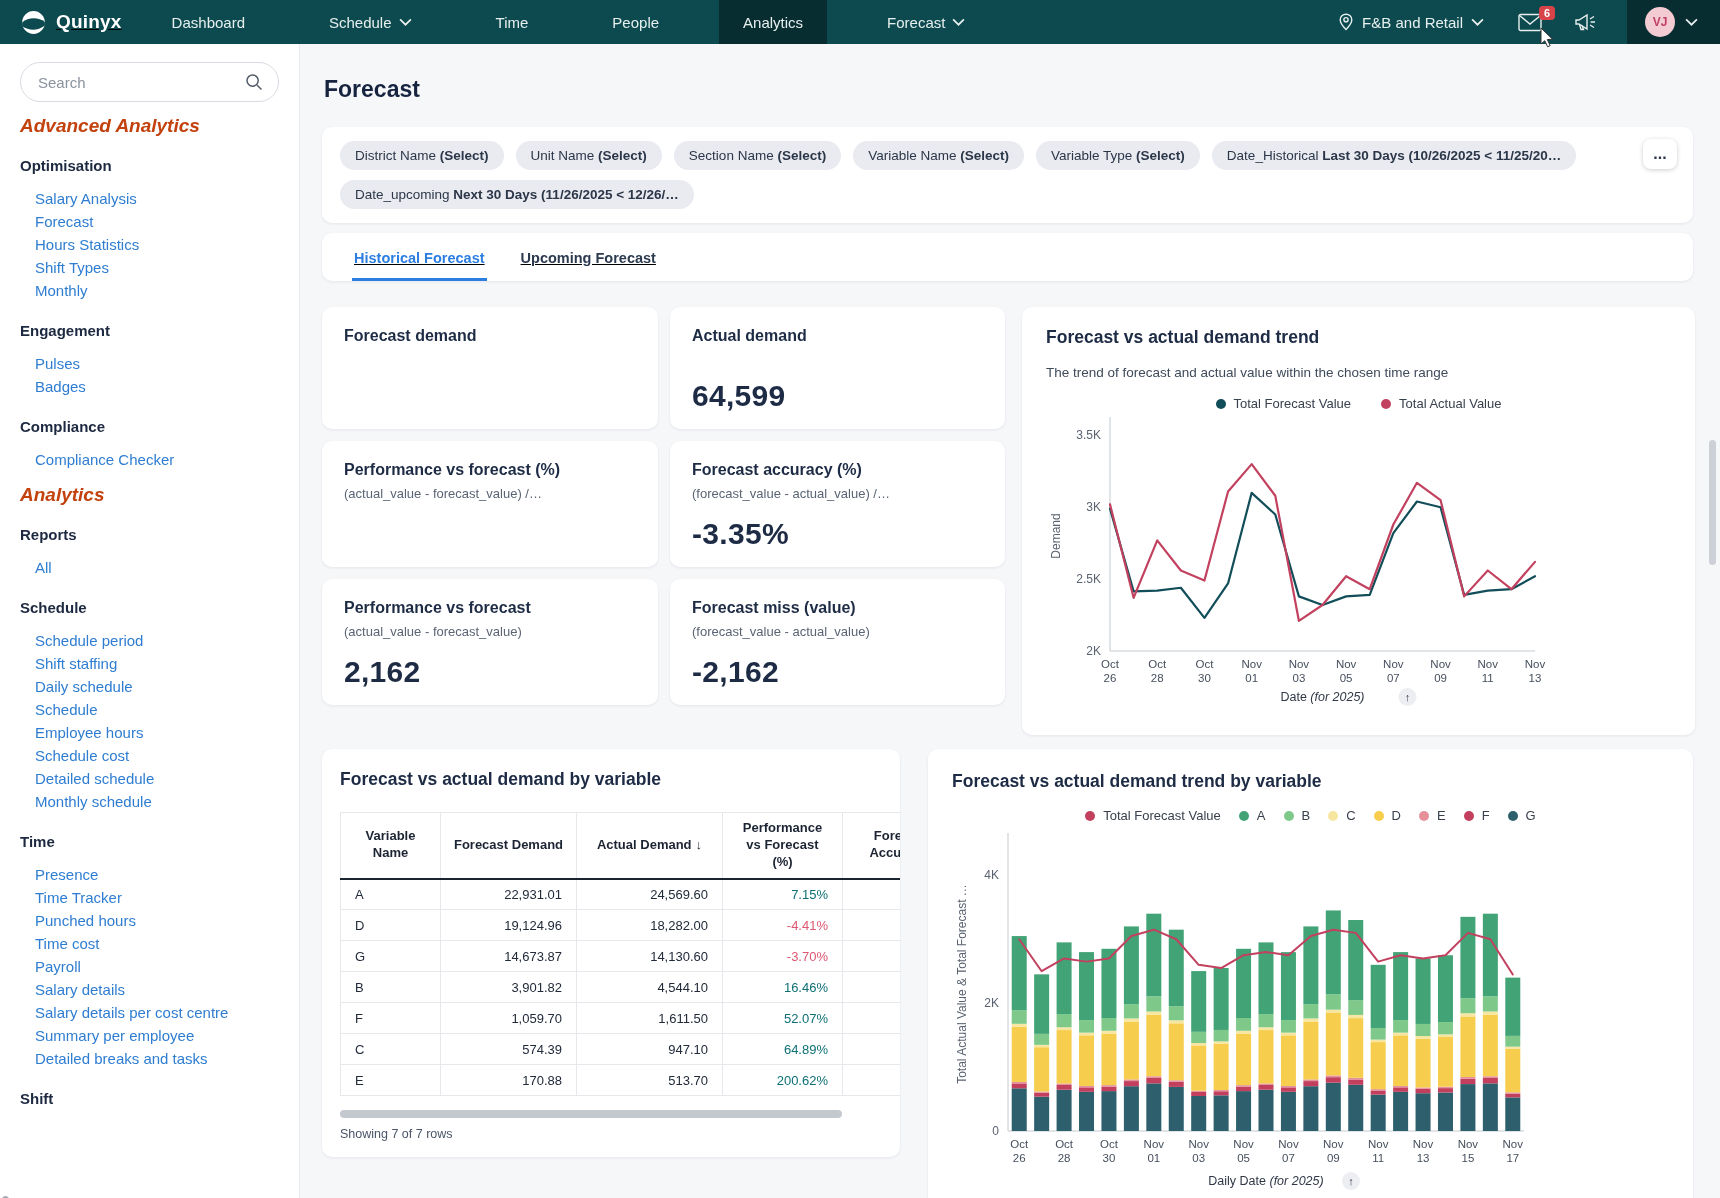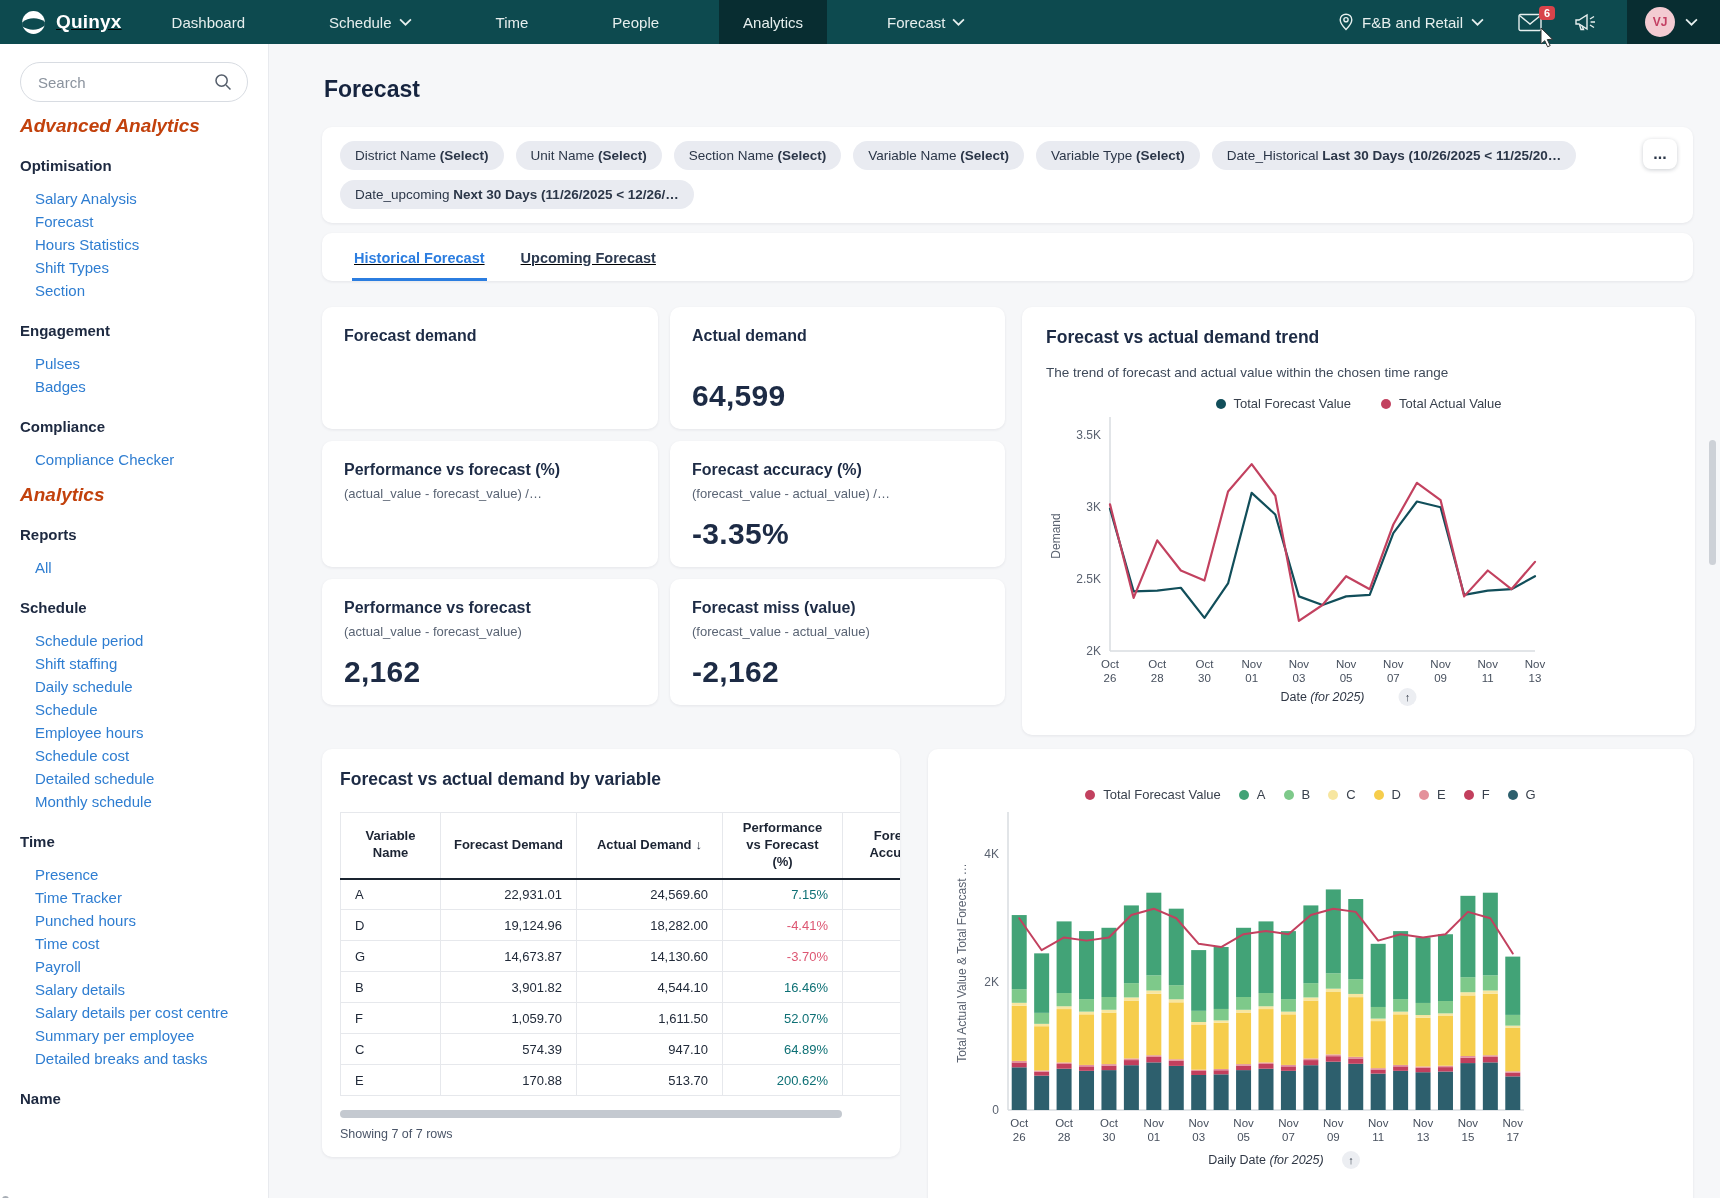--- a/index.html
+++ b/index.html
@@ -14,21 +14,21 @@
   .nav-item.active { background:#082d31; }
   .nav-right { margin-left:auto; display:flex; align-items:center; height:44px; }
   .nav-loc { display:flex; align-items:center; gap:8px; color:#e6efee; font-size:15px; margin-right:34px; }
   .nav-icon-btn { position:relative; margin-right:30px; display:flex; align-items:center; }
   .badge { position:absolute; top:-7px; right:-12px; background:#d8434a; color:#fff; font-size:11px; font-weight:700; border-radius:4px; padding:1px 5px; }
   .nav-user { background:#082d31; height:44px; display:flex; align-items:center; gap:10px; padding:0 22px 0 18px; }
   .avatar { width:30px; height:30px; border-radius:50%; background:#f3cbd2; color:#c33f63; font-size:12px; font-weight:700; display:flex; align-items:center; justify-content:center; }
   .chev { display:inline-flex; }
 
   
-  .sidebar { position:absolute; top:44px; left:0; width:269px; bottom:0; background:#fff; border-right:1px solid #e8eaee; padding:18px 20px 0 20px; overflow:hidden; }
+  .sidebar { position:absolute; top:44px; left:0; width:300px; bottom:0; background:#fff; border-right:1px solid #e8eaee; padding:18px 20px 0 20px; overflow:hidden; }
   .search-wrap { position:relative; }
   .search-input { width:100%; height:40px; border:1px solid #d8dce2; border-radius:20px; padding:0 44px 0 17px; font-size:15px; color:#333; outline:none; font-family:"Liberation Sans",sans-serif; background:#fff; }
   .search-input::placeholder { color:#8b939e; }
   .search-icon { position:absolute; right:15px; top:10px; }
   .side-title { font-size:19px; font-weight:800; color:#c2410c; margin:13px 0 2px 0;font-style:italic; }
   .side-heading { font-size:15px; font-weight:700; color:#1d2940; margin:20px 0 13px 0; }
   .side-links { list-style:none; }
   .side-links li { padding:1px 0; }
   .side-links a { color:#2e7dd1; font-size:15px; text-decoration:none; line-height:21px; cursor:pointer; display:inline-block; padding-left:15px; }
   .side-scroll-thumb { position:absolute; left:2px; top:1152px; width:7px; height:60px; border-radius:4px; background:#a7adb5; }
@@ -181,21 +181,21 @@
     </span>
   </div>
   <div id="sidebar-groups">
       <div class="side-title">Advanced Analytics</div>
       <div class="side-heading">Optimisation</div>
       <ul class="side-links">
         <li><a>Salary Analysis</a></li>
         <li><a>Forecast</a></li>
         <li><a>Hours Statistics</a></li>
         <li><a>Shift Types</a></li>
-        <li><a>Section</a></li>
+        <li><a>Monthly</a></li>
       </ul>
       <div class="side-heading">Engagement</div>
       <ul class="side-links">
         <li><a>Pulses</a></li>
         <li><a>Badges</a></li>
       </ul>
       <div class="side-heading">Compliance</div>
       <ul class="side-links">
         <li><a>Compliance Checker</a></li>
       </ul>
@@ -220,21 +220,21 @@
         <li><a>Presence</a></li>
         <li><a>Time Tracker</a></li>
         <li><a>Punched hours</a></li>
         <li><a>Time cost</a></li>
         <li><a>Payroll</a></li>
         <li><a>Salary details</a></li>
         <li><a>Salary details per cost centre</a></li>
         <li><a>Summary per employee</a></li>
         <li><a>Detailed breaks and tasks</a></li>
       </ul>
-      <div class="side-heading">Name</div>
+      <div class="side-heading">Shift</div>
     </div>
   <div class="side-scroll-thumb"></div>
 </div>
 
 <div class="main">
   <div class="page-title">Forecast</div>
 
   <div class="card filter-card">
     <span id="chips" style="display: contents;"><span class="chip"><span>District Name </span><b>(Select)</b></span><span class="chip"><span>Unit Name </span><b>(Select)</b></span><span class="chip"><span>Section Name </span><b>(Select)</b></span><span class="chip"><span>Variable Name </span><b>(Select)</b></span><span class="chip"><span>Variable Type </span><b>(Select)</b></span><span class="chip"><span>Date_Historical </span><b>Last 30 Days (10/26/2025 &lt; 11/25/20…</b></span><span class="chip"><span>Date_upcoming </span><b>Next 30 Days (11/26/2025 &lt; 12/26/…</b></span></span>
     <button class="more-btn">...</button>
@@ -401,20 +401,21 @@
             </tbody>
           </table>
       </div>
       <div class="hscroll">
         <div class="hscroll-thumb"></div>
       </div>
       <div class="table-footer">Showing 7 of 7 rows</div>
     </div>
 
     <div class="card barchart-card">
+      <div class="chart-title">Forecast vs actual demand trend by variable</div>
       <div class="legend small-gap" id="bar-legend">
           <span class="legend-item">
             <span class="legend-dot" style="background: rgb(194, 65, 95);"></span>
             <span>Total Forecast Value</span>
           </span>
           <span class="legend-item">
             <span class="legend-dot" style="background: rgb(66, 163, 119);"></span>
             <span>A</span>
           </span>
           <span class="legend-item">

